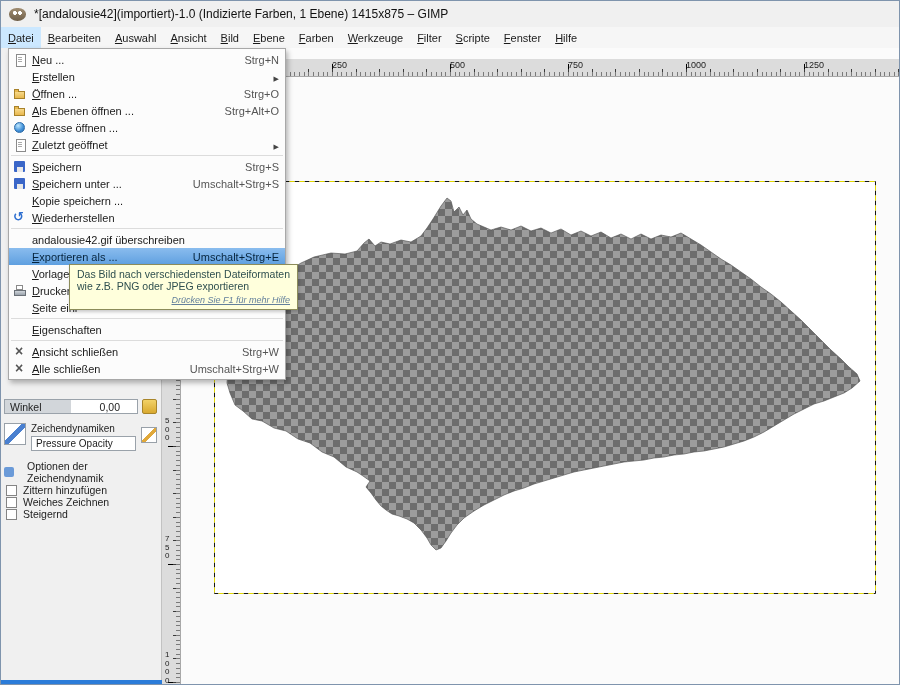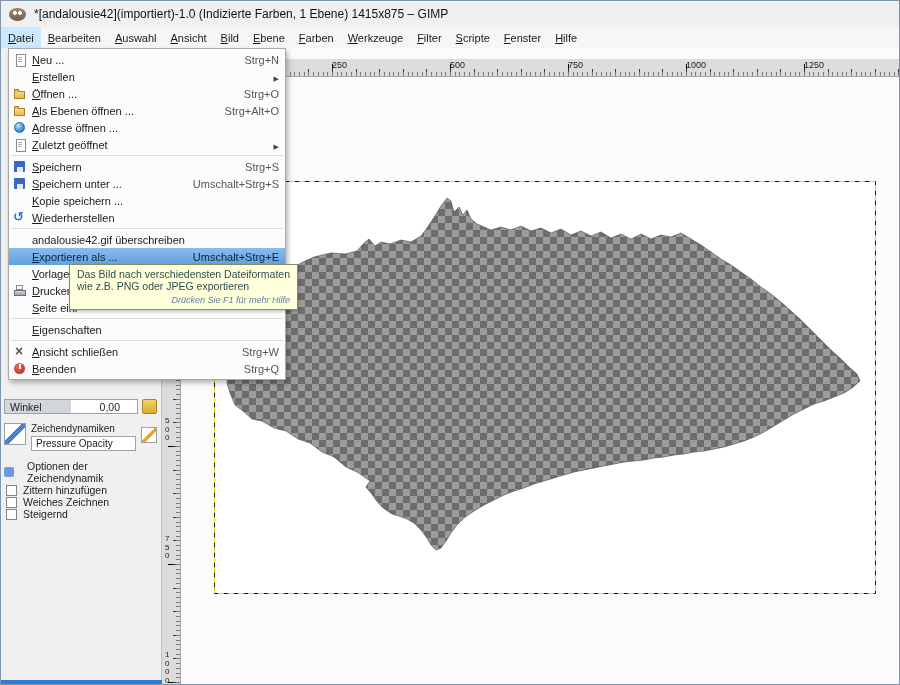--- a/index.html
+++ b/index.html
@@ -90,21 +90,21 @@
   .ic-revert::before{content:"↺";position:absolute;left:1px;top:-1px;font-size:13px;font-weight:bold;color:#2e6fd0;}
   .ic-printer::before{content:"";position:absolute;left:2px;top:7px;width:12px;height:6px;background:linear-gradient(#cfd4da,#9aa2ac);border:1px solid #6a7077;box-sizing:border-box;}
   .ic-printer::after{content:"";position:absolute;left:4px;top:2px;width:7px;height:5px;background:#fff;border:1px solid #8a8a8a;box-sizing:border-box;}
   .ic-close::before{content:"×";position:absolute;left:3px;top:-1px;font-size:14px;font-weight:bold;color:#555;}
   .ic-exit::before{content:"";position:absolute;left:2px;top:2px;width:11px;height:11px;border-radius:50%;
                    background:radial-gradient(circle at 40% 35%,#e86a5a,#b02a1a);}
   .ic-exit::after{content:"";position:absolute;left:7px;top:3px;width:2px;height:5px;background:#fff;}
   
   .tooltip{position:absolute;left:68px;top:263px;z-index:60;background:#ffffdc;border:1px solid #8c8c5a;
            padding:3px 7px 4px;font-size:10.5px;color:#2f4f4f;white-space:nowrap;box-shadow:1px 2px 3px rgba(0,0,0,.2);}
-  .tooltip .hint{text-align:right;font-style:italic;font-size:9px;color:#64809c;margin-top:3px;}
+  .tooltip .hint{text-align:right;font-style:italic;font-size:9px;color:#64809c;margin-top:3px;text-decoration:underline;}
 </style>
 </head>
 <body>
 
 <div class="screen">
 
   <div class="titlebar">
     <span class="wilber"></span>
     <span>*[andalousie42](importiert)-1.0 (Indizierte Farben, 1 Ebene) 1415x875 – GIMP</span>
   </div>
@@ -294,23 +294,23 @@
       <span class="mi-icon"></span>
       <span class="mi-label ul">Eigenschaften</span>
     </div>
     <div class="msep"></div>
     <div class="mi">
       <span class="mi-icon ic-close"></span>
       <span class="mi-label ul">Ansicht schließen</span>
       <span class="mi-shortcut">Strg+W</span>
     </div>
     <div class="mi">
-      <span class="mi-icon ic-exit"></span>
-      <span class="mi-label ul">Beenden</span>
-      <span class="mi-shortcut">Strg+Q</span>
+      <span class="mi-icon ic-close"></span>
+      <span class="mi-label ul">Alle schließen</span>
+      <span class="mi-shortcut">Umschalt+Strg+W</span>
     </div>
   </div>
 
   <div class="tooltip">
     <div>Das Bild nach verschiedensten Dateiformaten</div>
     <div>wie z.B. PNG oder JPEG exportieren</div>
     <div class="hint">Drücken Sie F1 für mehr Hilfe</div>
   </div>
 
   <div class="bottom-strip"></div>

